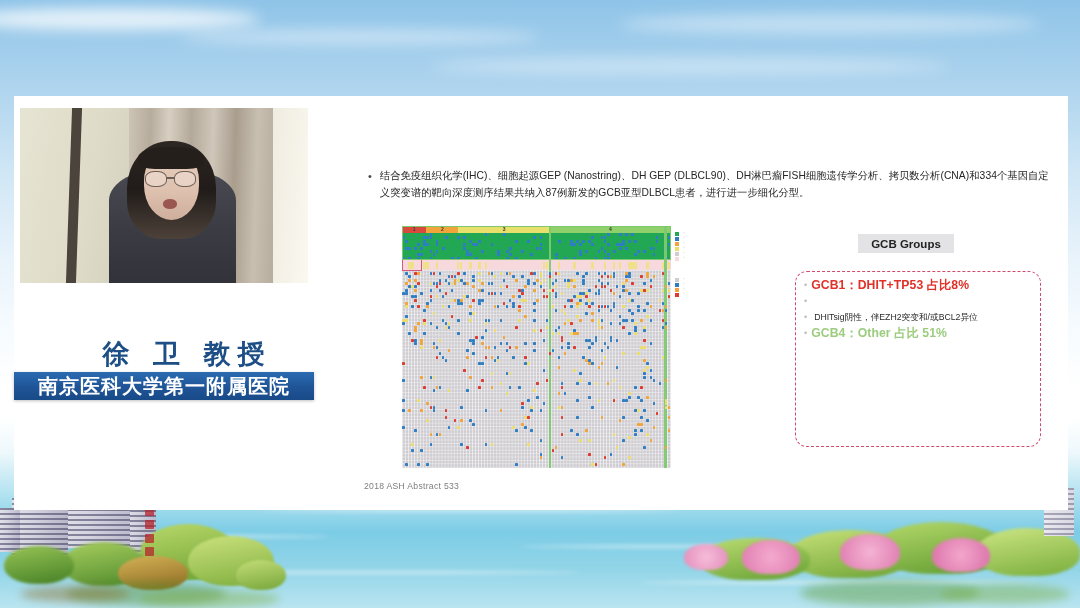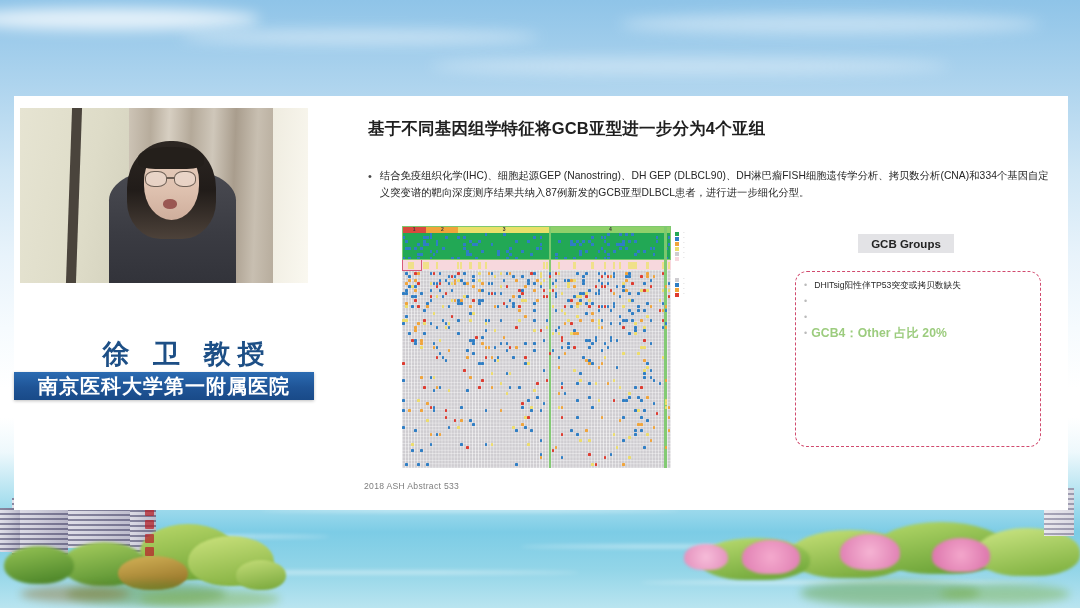--- a/index.html
+++ b/index.html
@@ -553,21 +553,20 @@
     <div id="vid-bangs"></div>
     <div class="vid-glass" id="vid-glassL"></div>
     <div class="vid-glass" id="vid-glassR"></div>
     <div id="vid-bridge"></div>
     <div id="vid-mouth"></div>
   </div>
 
   <div id="presenter-affil">南京医科大学第一附属医院</div>
   <div id="presenter-name">徐 卫 教授</div>
 
-  <div id="slide-title">基于不同基因组学特征将GCB亚型进一步分为4个亚组</div>
   <div id="slide-bullet">
     <span id="bullet-dot">•</span>
     <span id="bullet-text">结合免疫组织化学(IHC)、细胞起源GEP (Nanostring)、DH GEP (DLBCL90)、DH淋巴瘤FISH细胞遗传学分析、拷贝数分析(CNA)和334个基因自定义突变谱的靶向深度测序结果共纳入87例新发的GCB亚型DLBCL患者，进行进一步细化分型。</span>
   </div>
   <div id="source-note">2018 ASH  Abstract 533</div>
 
   <div id="oncoprint">
     <div id="op-rowlabels">
         <span>———</span>
         <span>———</span>
@@ -1414,34 +1413,35 @@
         <div class="lg-txt" style="left: 8px; top: 67px;">——</div>
       </div>
   </div>
 
   <div id="gcb-header">GCB Groups</div>
 
   <div id="gcb-box">
     <div class="gcb-item">
       <span class="gcb-bdot">•</span>
       <div class="gcb-body">
-        <div class="gcb-sub">DHITsig阳性伴TP53突变或拷贝数缺失</div>
+        <div class="gcb-head c1">GCB1：DHIT+TP53  占比8%</div>
       </div>
     </div>
     <div class="gcb-item">
       <span class="gcb-bdot">•</span>
       <div class="gcb-body">
       </div>
     </div>
     <div class="gcb-item">
       <span class="gcb-bdot">•</span>
       <div class="gcb-body">
+        <div class="gcb-sub">DHITsig阴性，伴EZH2突变和/或BCL2异位</div>
       </div>
     </div>
     <div class="gcb-item">
       <span class="gcb-bdot">•</span>
       <div class="gcb-body">
-        <div class="gcb-head c4">GCB4：Other 占比 20%</div>
+        <div class="gcb-head c4">GCB4：Other 占比 51%</div>
       </div>
     </div>
   </div>
 
 </div>
 
 </body></html>

